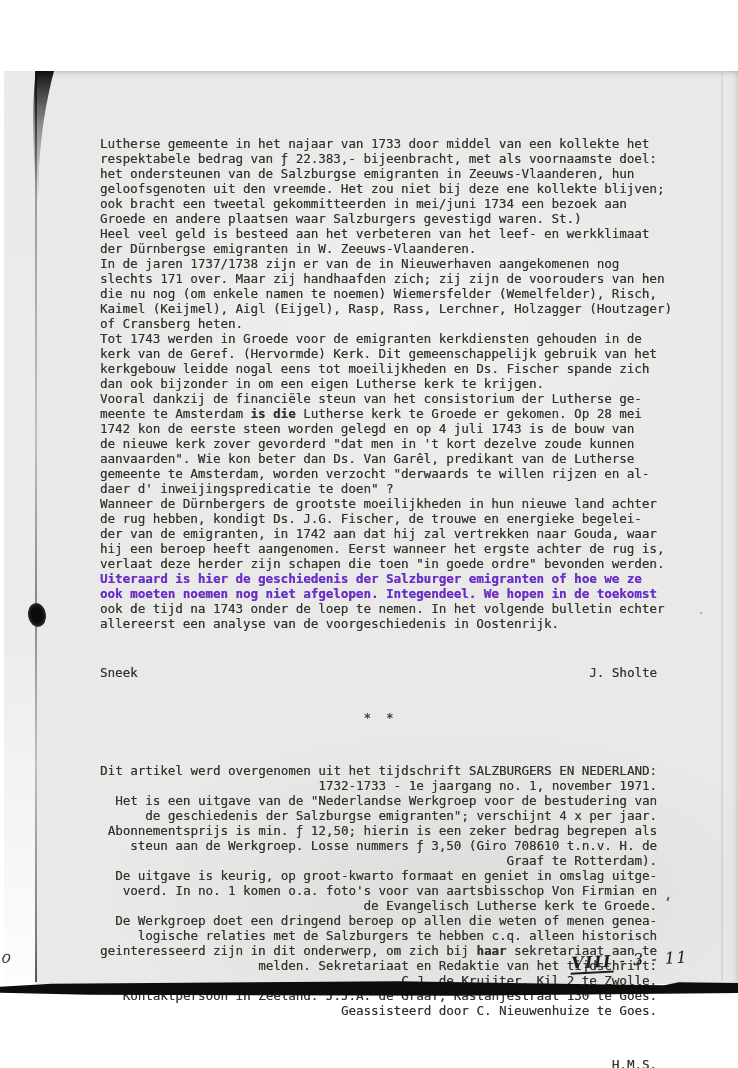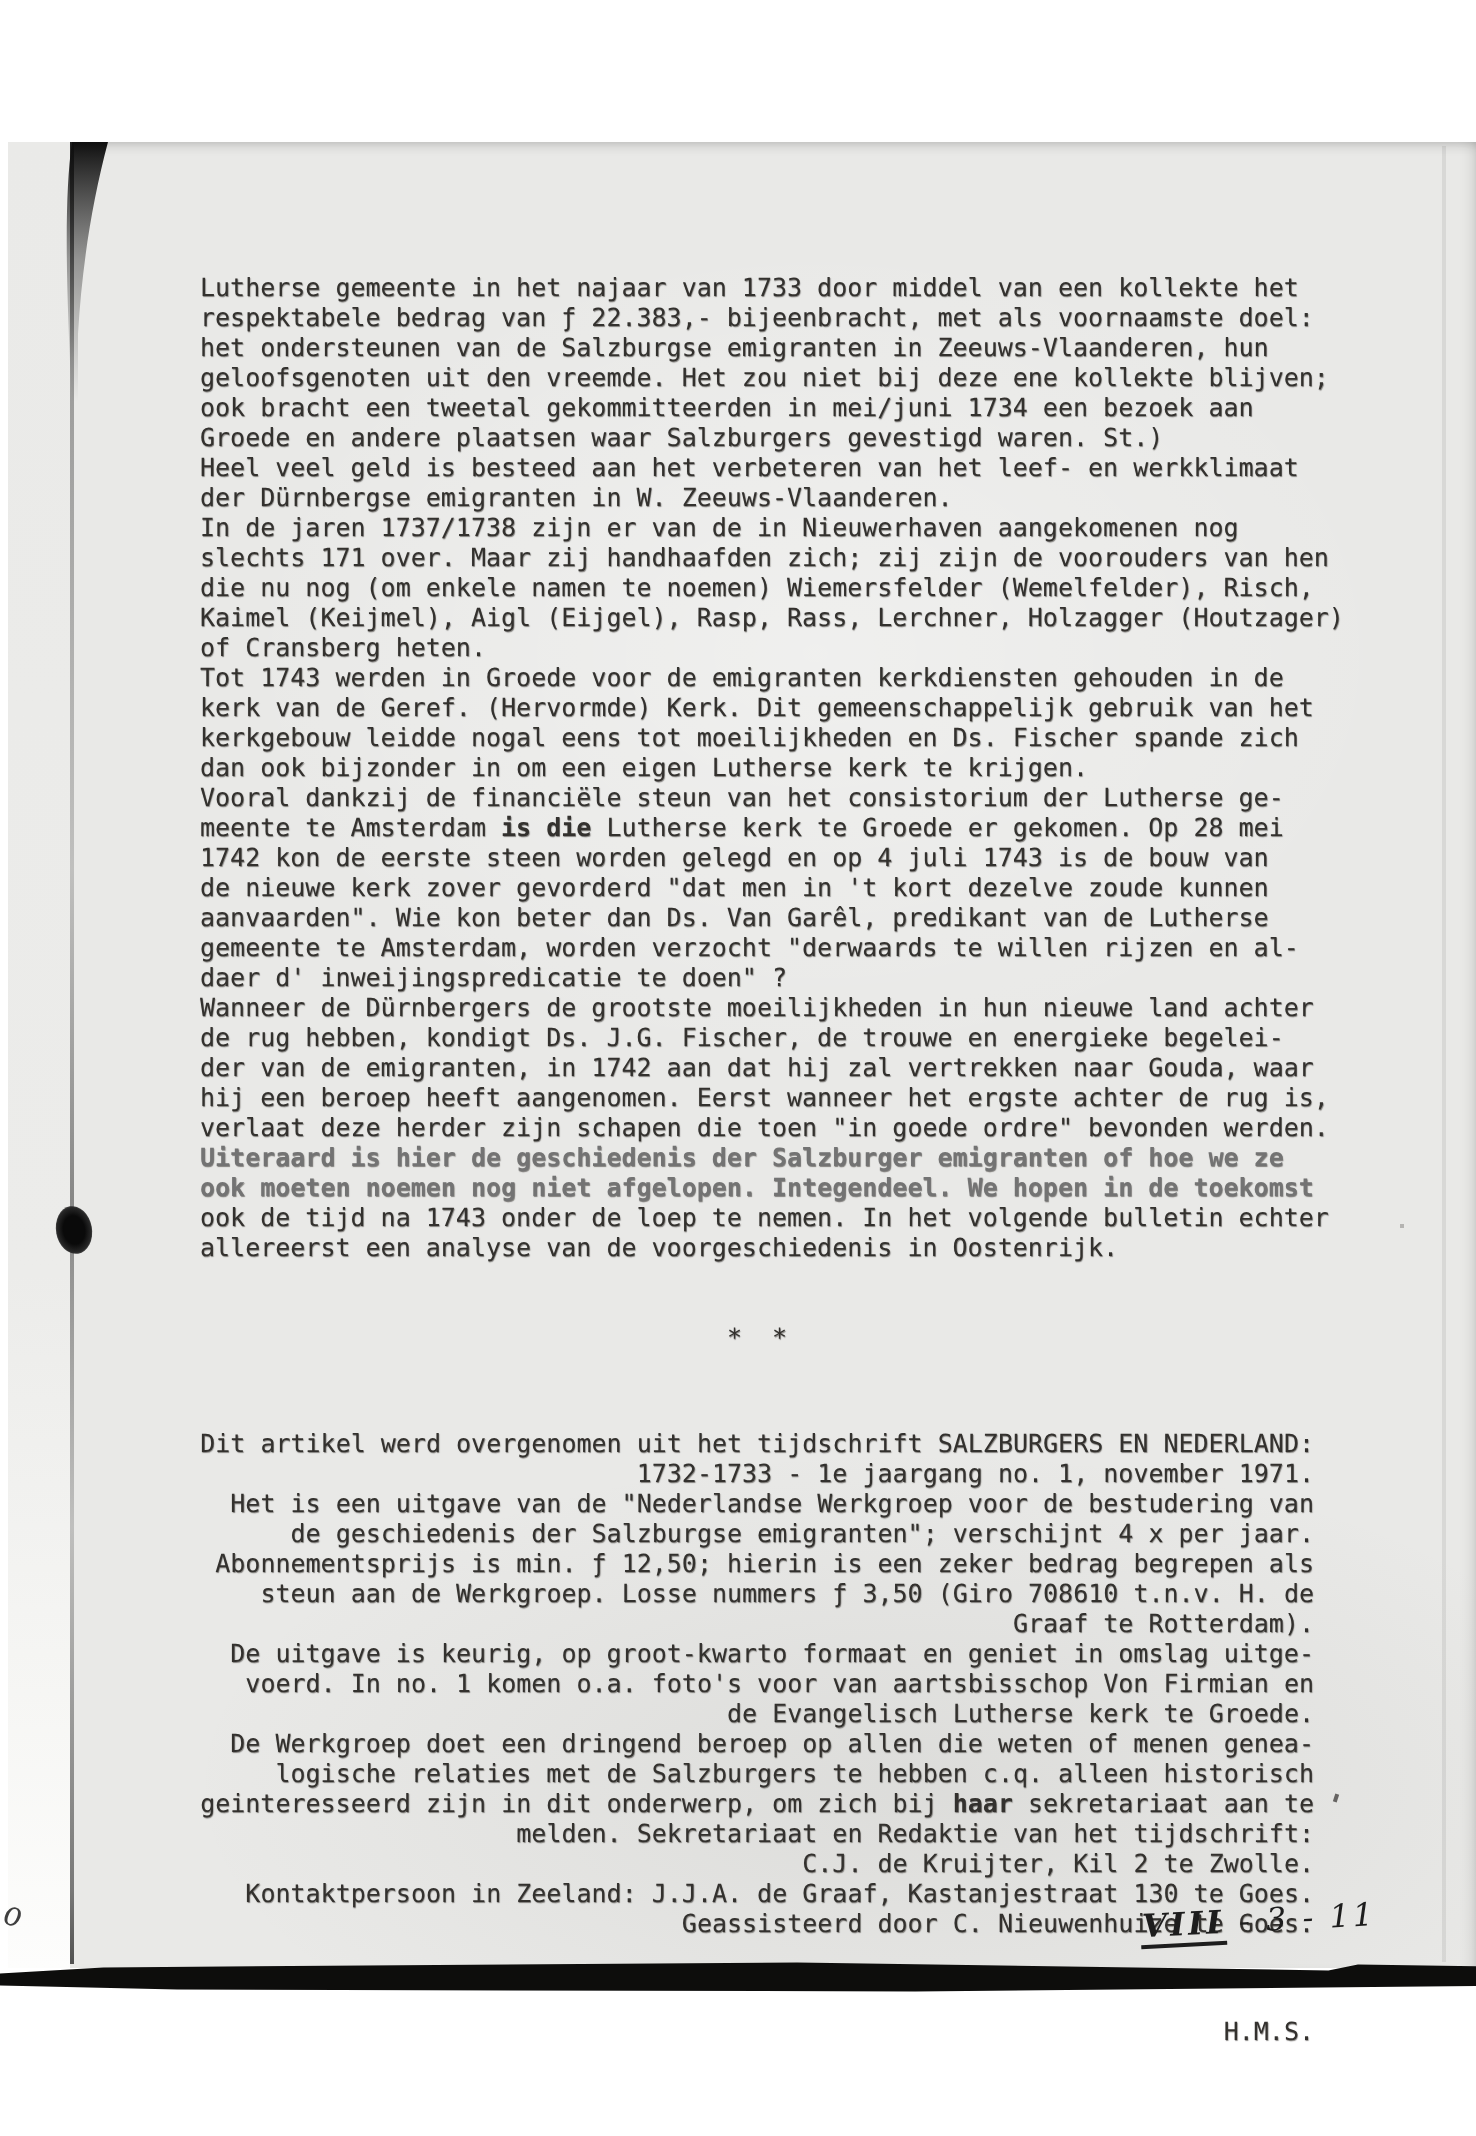--- a/index.html
+++ b/index.html
@@ -52,21 +52,21 @@
   }
   .speck{position:absolute;background:rgba(60,58,55,0.75);}
   
   .text-col{
     position:absolute;left:100px;top:106px;width:557px;
     font-size:12.5px;line-height:15px;color:#33312e;
     white-space:pre;
     text-shadow:0.3px 0.3px 0.5px rgba(45,42,38,0.55);
   }
   .tline{white-space:pre;}
-  .tline.dark{font-weight:bold;color:#737373;}
+  .tline.dark{font-weight:bold;color:#6d28d9;}
   .sig-row{display:flex;justify-content:space-between;margin-top:4px;}
   .separator{text-align:center;}
   .colophon-block{margin-top:8px;text-align:right;}
   .foot-row{position:relative;margin-top:7px;height:15px;text-align:center;}
   .foot-row .initials{position:absolute;right:0;top:2px;}
   
   .handwritten{
     position:absolute;left:570px;top:950px;width:140px;
     font-family:"DejaVu Serif","Liberation Serif",serif;font-style:italic;
     font-size:16px;letter-spacing:1.5px;color:#1d1d1d;white-space:pre;
@@ -93,20 +93,24 @@
     </linearGradient>
   </defs>
   <path d="M8,0 L26,0 C18,30 13,62 11,96 L11,130 L8,130 C5,72 4,28 8,0 Z" fill="url(#wg)"></path>
 </svg>
 <div class="binding-line"></div>
 <div class="punch-hole"></div>
 <div class="right-edge"></div>
 
 <div class="text-col">
   <div><div class="tline">Lutherse gemeente in het najaar van 1733 door middel van een kollekte het</div><div class="tline">respektabele bedrag van ƒ 22.383,- bijeenbracht, met als voornaamste doel:</div><div class="tline">het ondersteunen van de Salzburgse emigranten in Zeeuws-Vlaanderen, hun</div><div class="tline">geloofsgenoten uit den vreemde. Het zou niet bij deze ene kollekte blijven;</div><div class="tline">ook bracht een tweetal gekommitteerden in mei/juni 1734 een bezoek aan</div><div class="tline">Groede en andere plaatsen waar Salzburgers gevestigd waren. St.)</div><div class="tline">Heel veel geld is besteed aan het verbeteren van het leef- en werkklimaat</div><div class="tline">der Dürnbergse emigranten in W. Zeeuws-Vlaanderen.</div><div class="tline">In de jaren 1737/1738 zijn er van de in Nieuwerhaven aangekomenen nog</div><div class="tline">slechts 171 over. Maar zij handhaafden zich; zij zijn de voorouders van hen</div><div class="tline">die nu nog (om enkele namen te noemen) Wiemersfelder (Wemelfelder), Risch,</div><div class="tline">Kaimel (Keijmel), Aigl (Eijgel), Rasp, Rass, Lerchner, Holzagger (Houtzager)</div><div class="tline">of Cransberg heten.</div><div class="tline">Tot 1743 werden in Groede voor de emigranten kerkdiensten gehouden in de</div><div class="tline">kerk van de Geref. (Hervormde) Kerk. Dit gemeenschappelijk gebruik van het</div><div class="tline">kerkgebouw leidde nogal eens tot moeilijkheden en Ds. Fischer spande zich</div><div class="tline">dan ook bijzonder in om een eigen Lutherse kerk te krijgen.</div><div class="tline">Vooral dankzij de financiële steun van het consistorium der Lutherse ge-</div><div class="tline">meente te Amsterdam <b>is die</b> Lutherse kerk te Groede er gekomen. Op 28 mei</div><div class="tline">1742 kon de eerste steen worden gelegd en op 4 juli 1743 is de bouw van</div><div class="tline">de nieuwe kerk zover gevorderd "dat men in 't kort dezelve zoude kunnen</div><div class="tline">aanvaarden". Wie kon beter dan Ds. Van Garêl, predikant van de Lutherse</div><div class="tline">gemeente te Amsterdam, worden verzocht "derwaards te willen rijzen en al-</div><div class="tline">daer d' inweijingspredicatie te doen" ?</div><div class="tline">Wanneer de Dürnbergers de grootste moeilijkheden in hun nieuwe land achter</div><div class="tline">de rug hebben, kondigt Ds. J.G. Fischer, de trouwe en energieke begelei-</div><div class="tline">der van de emigranten, in 1742 aan dat hij zal vertrekken naar Gouda, waar</div><div class="tline">hij een beroep heeft aangenomen. Eerst wanneer het ergste achter de rug is,</div><div class="tline">verlaat deze herder zijn schapen die toen "in goede ordre" bevonden werden.</div><div class="tline dark">Uiteraard is hier de geschiedenis der Salzburger emigranten of hoe we ze</div><div class="tline dark">ook moeten noemen nog niet afgelopen. Integendeel. We hopen in de toekomst</div><div class="tline">ook de tijd na 1743 onder de loep te nemen. In het volgende bulletin echter</div><div class="tline">allereerst een analyse van de voorgeschiedenis in Oostenrijk.</div></div>
+  <div class="sig-row">
+    <span>Sneek</span>
+    <span>J. Sholte</span>
+  </div>
   <div class="separator">*  *</div>
   <div class="colophon-block"><div class="tline">Dit artikel werd overgenomen uit het tijdschrift SALZBURGERS EN NEDERLAND:</div><div class="tline">1732-1733 - 1e jaargang no. 1, november 1971.</div><div class="tline">Het is een uitgave van de "Nederlandse Werkgroep voor de bestudering van</div><div class="tline">de geschiedenis der Salzburgse emigranten"; verschijnt 4 x per jaar.</div><div class="tline">Abonnementsprijs is min. ƒ 12,50; hierin is een zeker bedrag begrepen als</div><div class="tline">steun aan de Werkgroep. Losse nummers ƒ 3,50 (Giro 708610 t.n.v. H. de</div><div class="tline">Graaf te Rotterdam).</div><div class="tline">De uitgave is keurig, op groot-kwarto formaat en geniet in omslag uitge-</div><div class="tline">voerd. In no. 1 komen o.a. foto's voor van aartsbisschop Von Firmian en</div><div class="tline">de Evangelisch Lutherse kerk te Groede.</div><div class="tline">De Werkgroep doet een dringend beroep op allen die weten of menen genea-</div><div class="tline">logische relaties met de Salzburgers te hebben c.q. alleen historisch</div><div class="tline">geinteresseerd zijn in dit onderwerp, om zich bij <b>haar</b> sekretariaat aan te</div><div class="tline">melden. Sekretariaat en Redaktie van het tijdschrift:</div><div class="tline">C.J. de Kruijter, Kil 2 te Zwolle.</div><div class="tline">Kontaktpersoon in Zeeland: J.J.A. de Graaf, Kastanjestraat 130 te Goes.</div><div class="tline">Geassisteerd door C. Nieuwenhuize te Goes.</div></div>
   <div class="foot-row">
     
     <span class="initials">H.M.S.</span>
   </div>
   
 </div>
 
 <div class="handwritten"><span class="hw-underlined">VIII</span><span> - 3 - 11</span></div>

